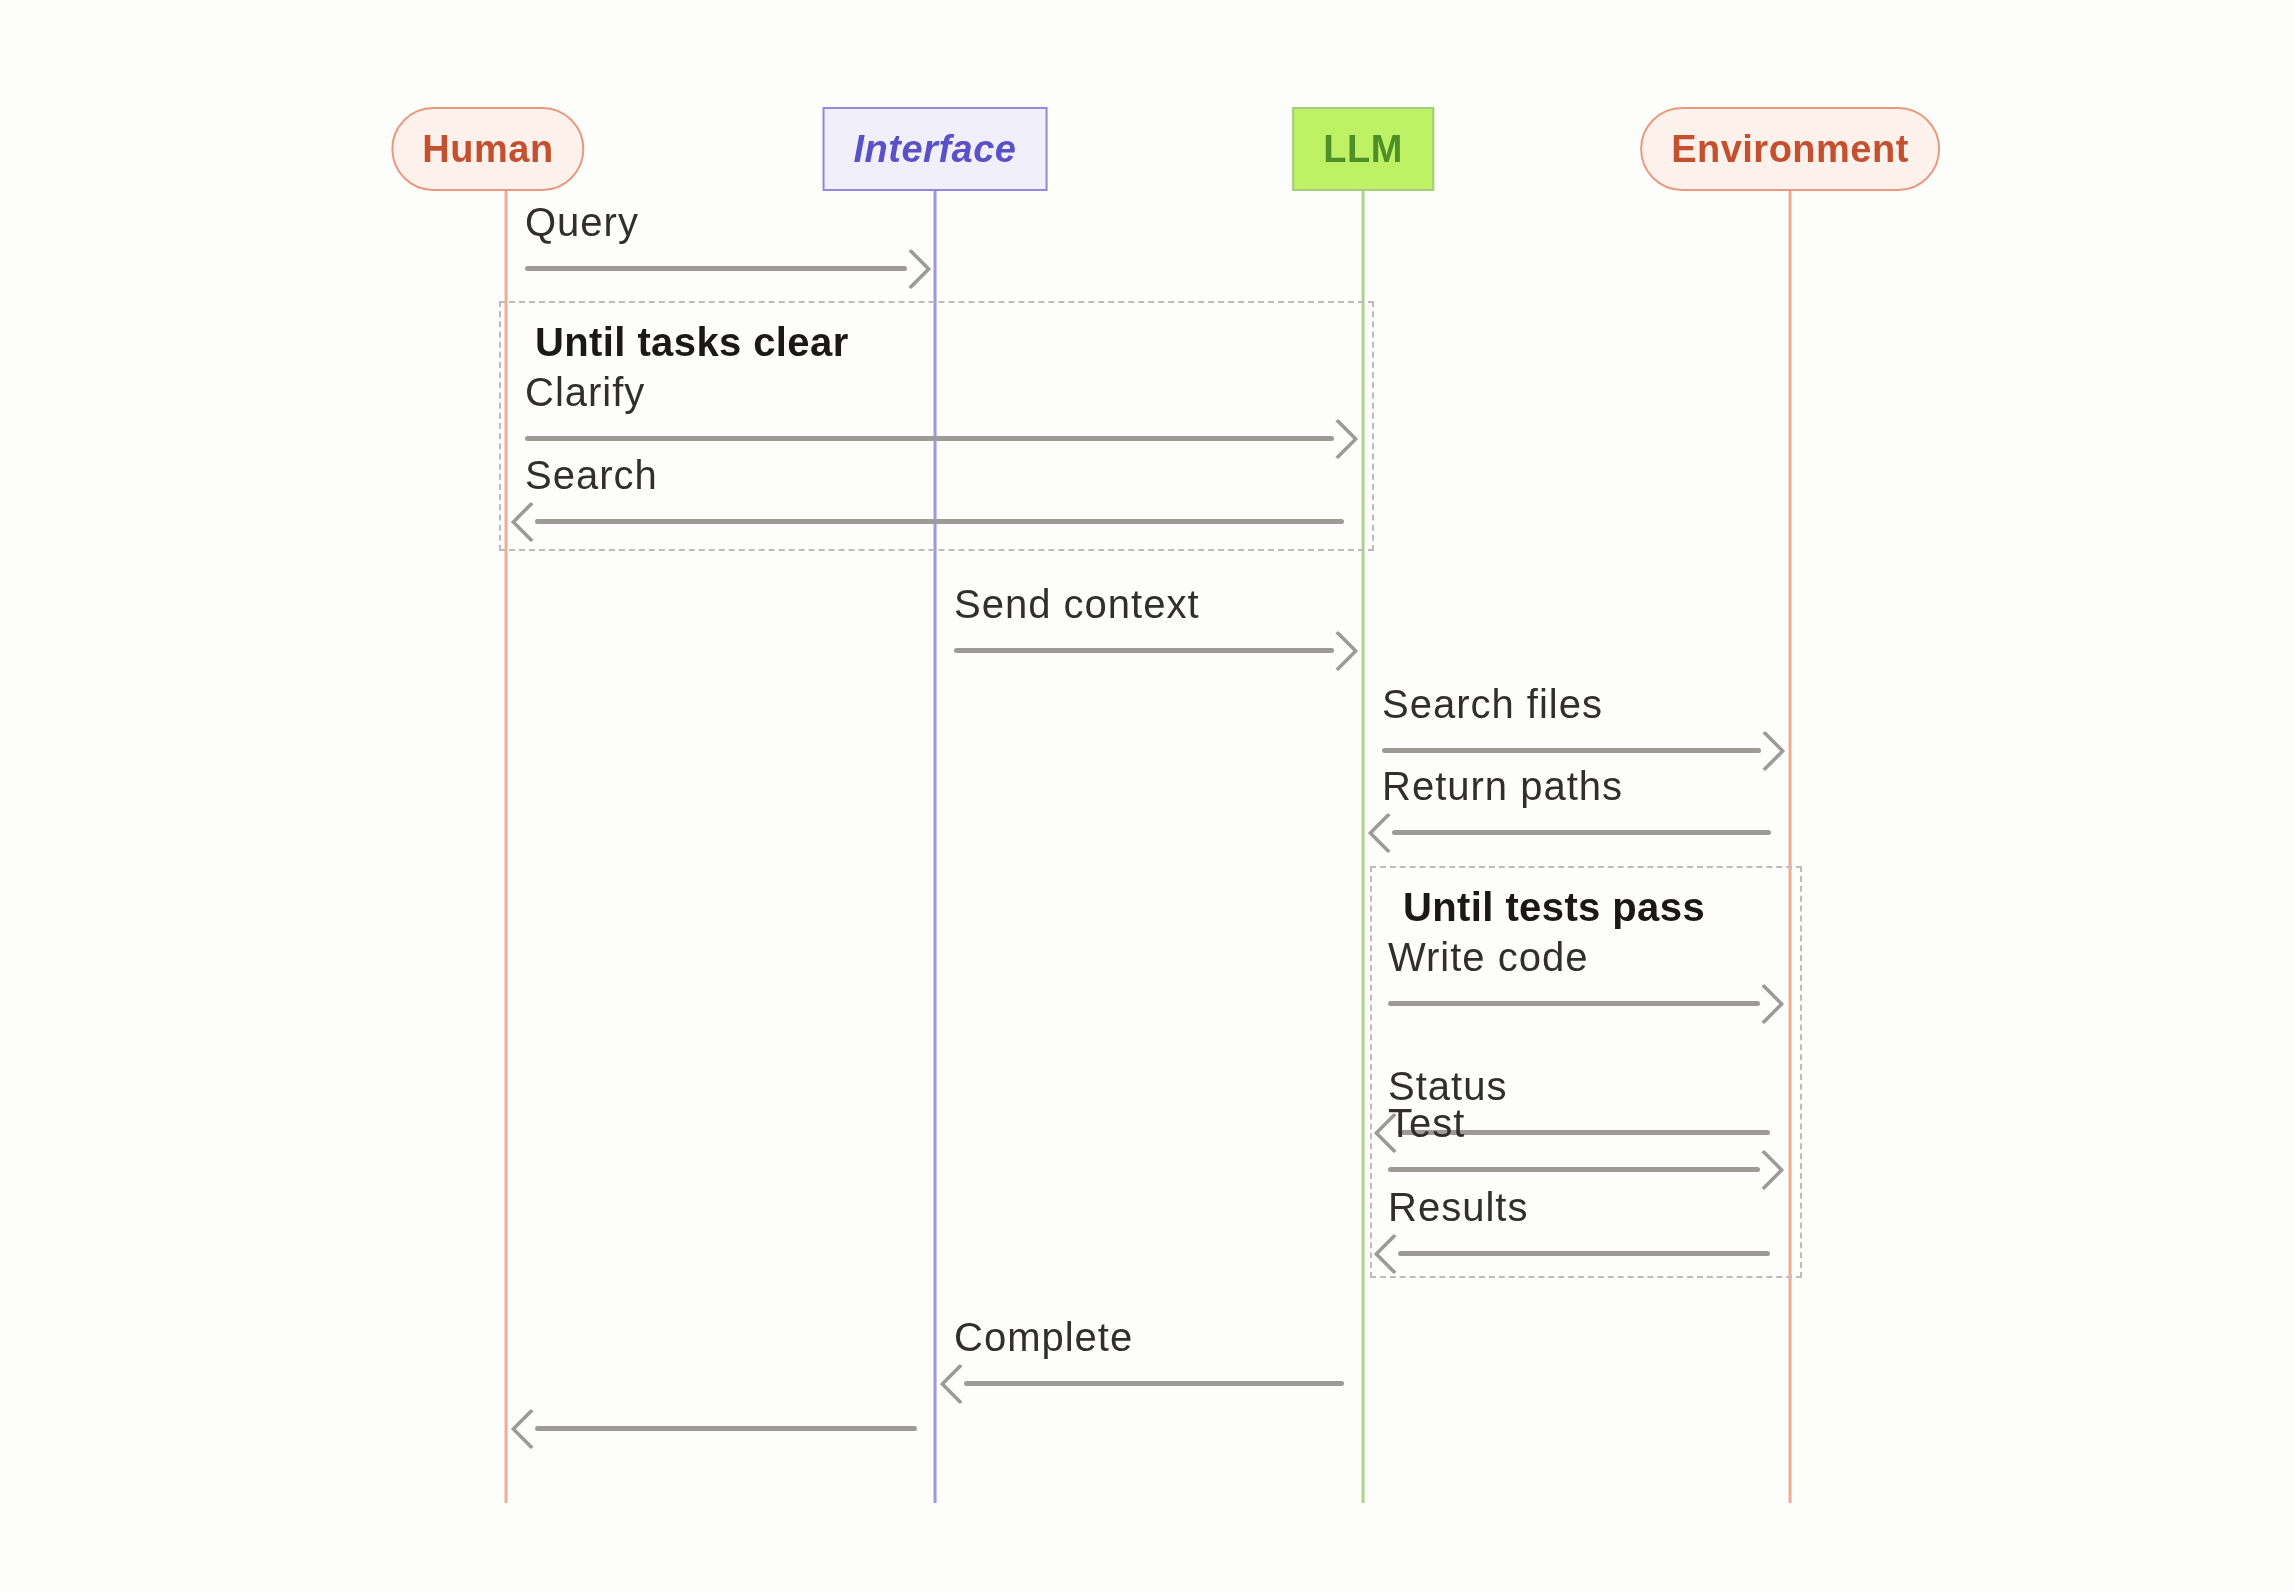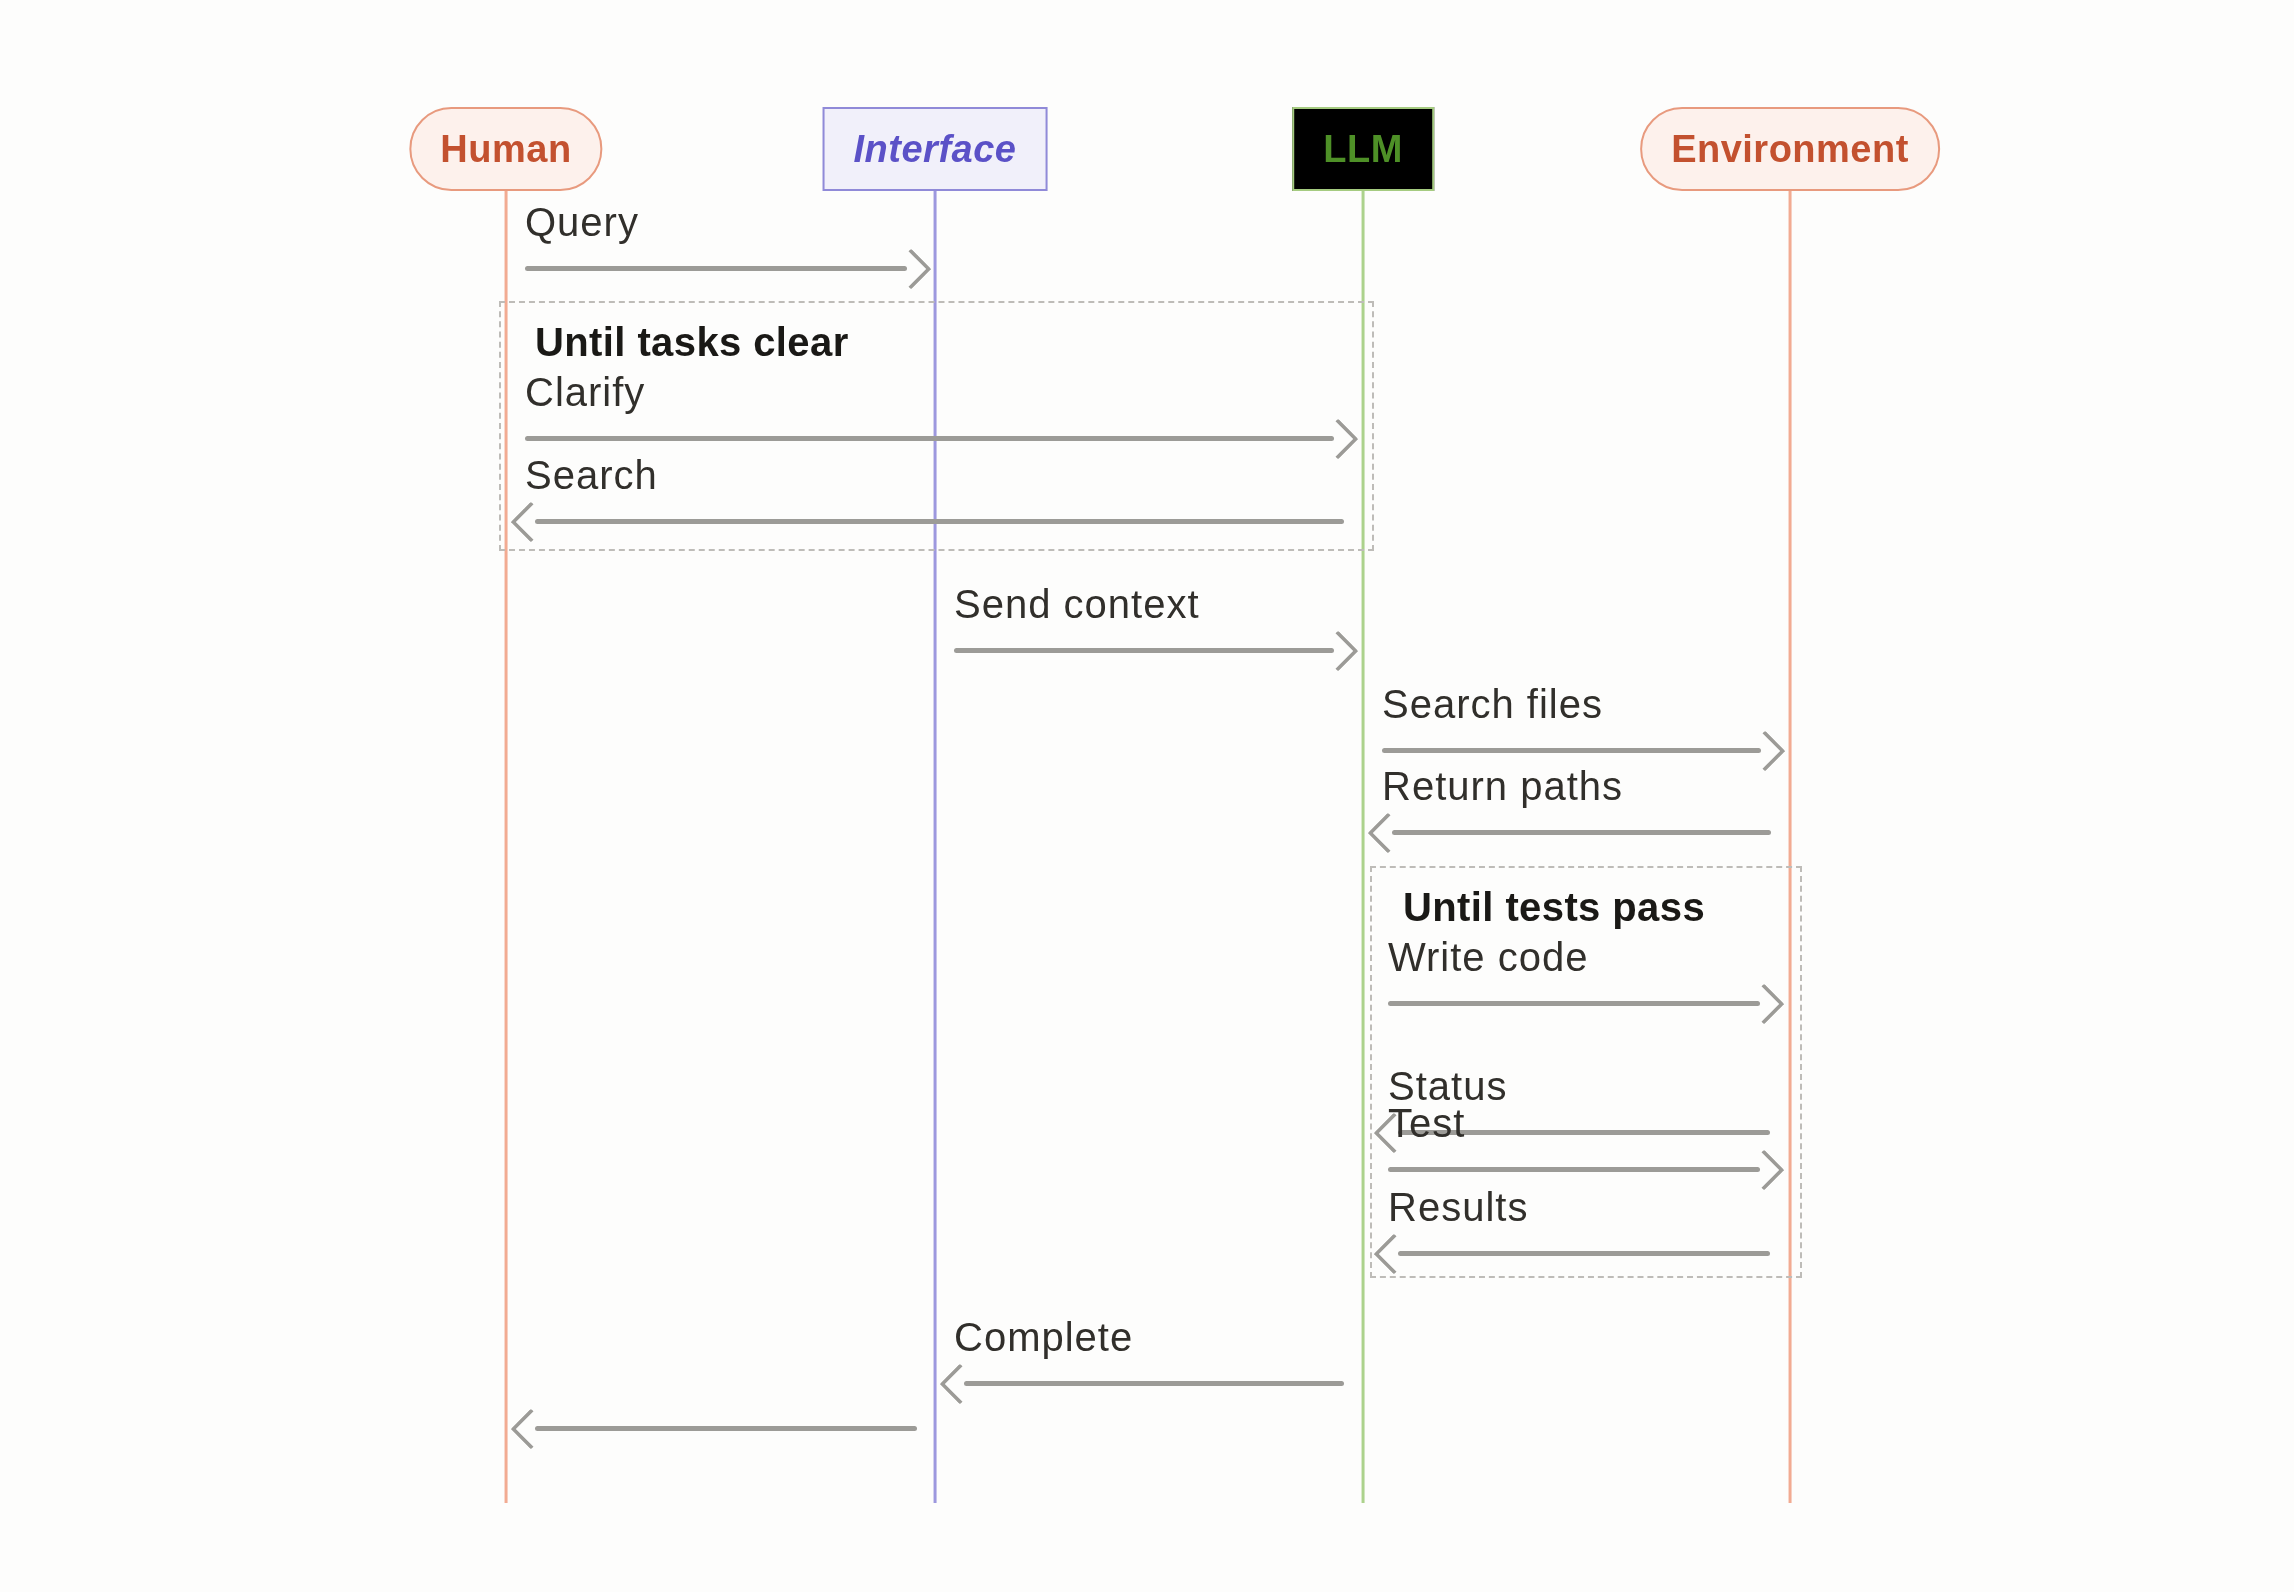--- a/index.html
+++ b/index.html
@@ -12,21 +12,21 @@
   .ll-purple { background:#9D98DE; }
   .ll-green  { background:#ACD28C; }
 
   
   .actor { position:absolute; top:107px; height:84px; transform:translateX(-50%);
            display:flex; align-items:center; justify-content:center; padding:0 29px;
            font-size:38px; font-weight:700; letter-spacing:0.5px; border:2.9px solid; white-space:nowrap; }
   .actor.pill { border-radius:44px; }
   .ac-human { background:#FDF1EC; border-color:#E89A7E; color:#C3512F; }
   .ac-interface { background:#F1F0FA; border-color:#908AD8; color:#5B51C7;font-style:italic; }
-  .ac-llm { background:#000000; border-color:#A5CB80; color:#4E9027; }
+  .ac-llm { background:#bef264; border-color:#A5CB80; color:#4E9027; }
 
   
   .loopbox { position:absolute; border:2.9px dashed #BEBCB8; }
   .loop-title { position:absolute; left:34px; top:17px; font-size:40px; font-weight:700;
                 color:#1A1916; letter-spacing:0.4px; white-space:nowrap; }
 
   
   .msg { position:absolute; }
   .msg-label { font-size:40px; color:#312F2B; letter-spacing:1px;
                line-height:54px; height:54px; white-space:nowrap; }
@@ -43,21 +43,21 @@
 </head>
 <body>
 
 <div class="canvas">
 
   <div class="lifeline ll-salmon" style="left:506px;"></div>
   <div class="lifeline ll-purple" style="left:935px;"></div>
   <div class="lifeline ll-green" style="left:1363px;"></div>
   <div class="lifeline ll-salmon" style="left:1790px;"></div>
 
-  <div class="actor pill ac-human" style="left:506px;">Human</div>
+  <div class="actor pill ac-human" style="left:488px;">Human</div>
   <div class="actor ac-interface" style="left:935px;">Interface</div>
   <div class="actor ac-llm" style="left:1363px;">LLM</div>
   <div class="actor pill ac-human" style="left:1790px;">Environment</div>
 
   <div class="loopbox" style="left:499px; top:301px; width:875px; height:250px;">
     <div class="loop-title">Until tasks clear</div>
   </div>
   <div class="loopbox" style="left:1370px; top:866px; width:432px; height:412px;">
     <div class="loop-title" style="left:31px;">Until tests pass</div>
   </div>

